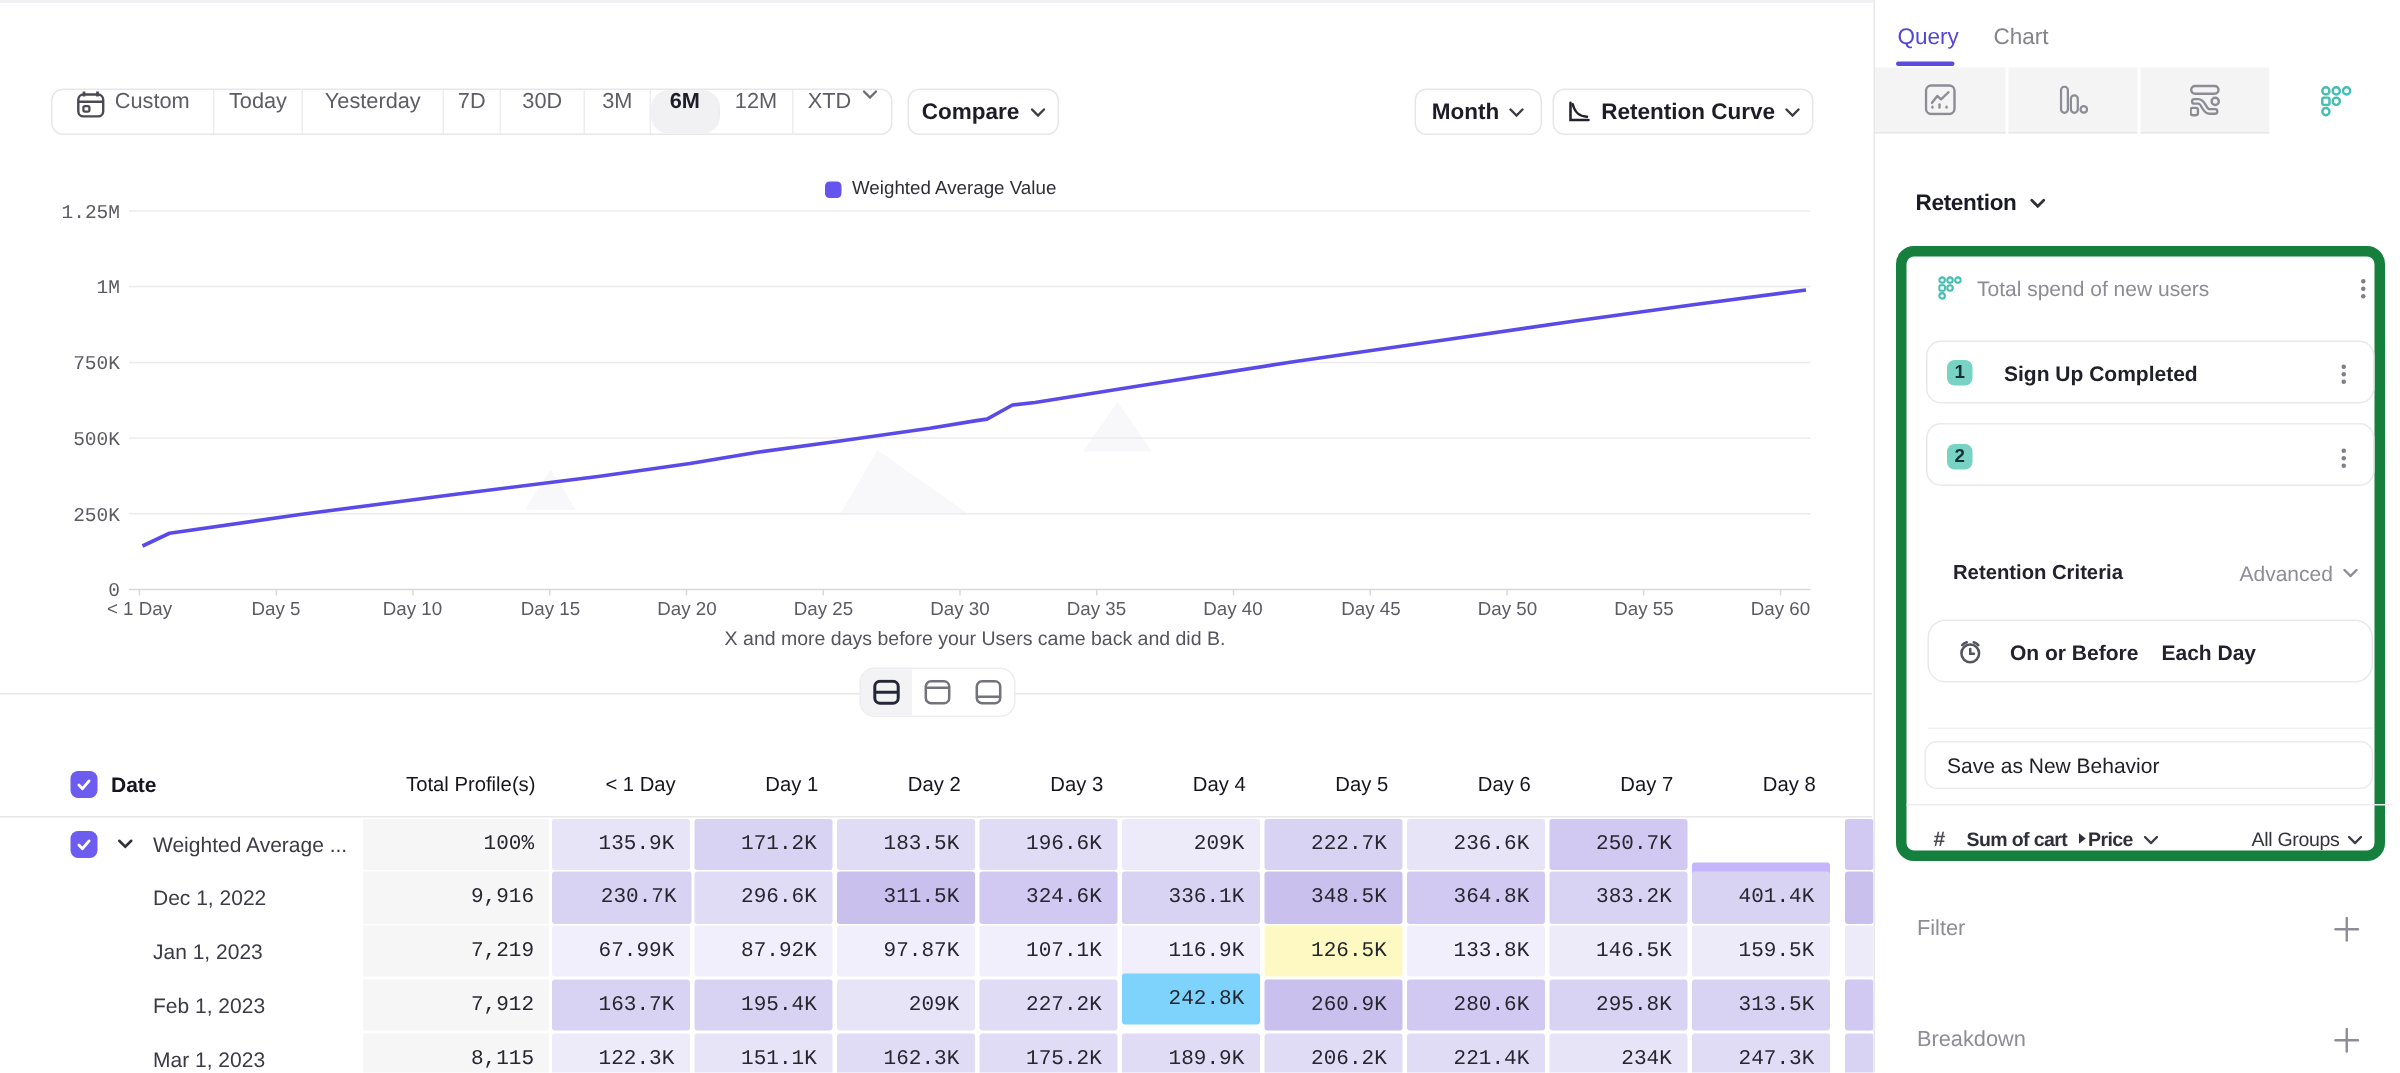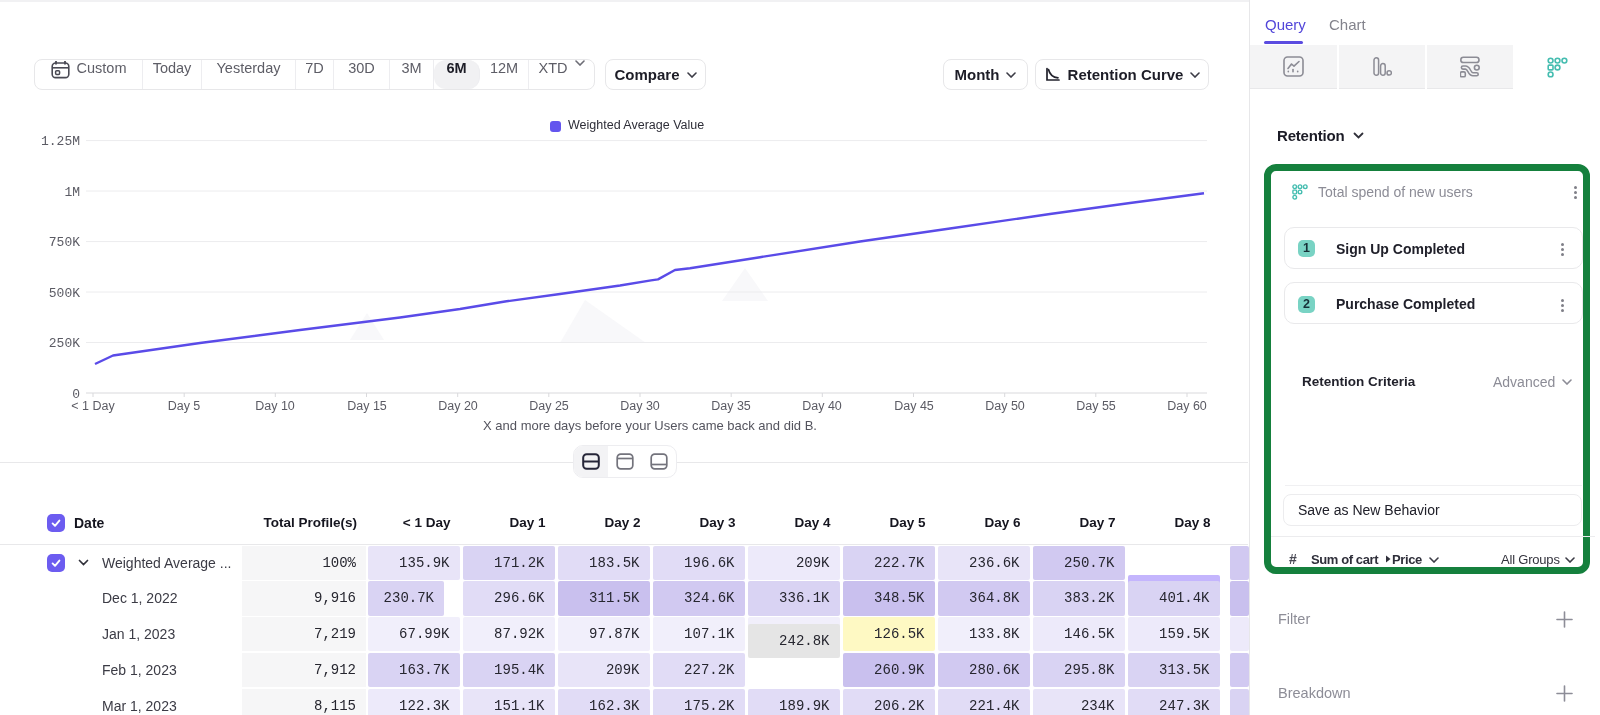--- a/index.html
+++ b/index.html
@@ -16,21 +16,21 @@
        font-size:15px;color:#1d1d27;background:#fff}
   .cell{position:absolute;height:34.3px;border-radius:2px;line-height:34.3px;
         text-align:right;padding-right:10px;font-family:"Liberation Mono",monospace;
         font-size:14px;color:#26262f}
   .gcell{position:absolute;height:34.3px;left:242px;width:124px;background:#f6f6f7;
         line-height:34.3px;text-align:right;padding-right:10px;
         font-family:"Liberation Mono",monospace;font-size:14px;color:#26262f}
   .dlab{position:absolute;left:102px;height:34.3px;line-height:34.3px;
         font-size:14px;color:#3b3b45}
   .hcol{position:absolute;top:514px;height:18px;line-height:18px;text-align:right;
-        font-weight:700;font-size:13.5px;color:#15151f}
+        font-weight:400;font-size:13.5px;color:#15151f}
   .kebab span{display:block;width:3.4px;height:3.4px;border-radius:50%;
         background:#7f7f88;margin:1.6px auto}
 </style>
 </head>
 <body>
 
 <div class="abs" style="left:0;top:0;width:1600px;height:2px;background:#f1f1f3"></div>
 
 <div class="abs" style="left:34px;top:59px;width:561px;height:31px;border:1px solid #e7e7e9;border-radius:8px;display:flex;background:#fff">
   <div class="seg" style="width:108px">
@@ -178,21 +178,21 @@
 <div class="cell" style="top:545.5px;left:558px;width:91.5px;background:#e1dcf6">183.5K</div>
 <div class="cell" style="top:545.5px;left:653px;width:91.5px;background:#e1dcf6">196.6K</div>
 <div class="cell" style="top:545.5px;left:748px;width:91.5px;background:#edeafa">209K</div>
 <div class="cell" style="top:545.5px;left:843px;width:91.5px;background:#d9d3f3">222.7K</div>
 <div class="cell" style="top:545.5px;left:938px;width:91.5px;background:#e8e4f8">236.6K</div>
 <div class="cell" style="top:545.5px;left:1033px;width:91.5px;background:#d1c9f1">250.7K</div>
 <div class="cell" style="top:575px;left:1128px;width:91.5px;background:#c4b5fd">265.3K</div>
 <div class="cell" style="top:545.5px;left:1230px;width:18.5px;background:#d1c9f1;padding:0"></div>
 <div class="dlab" style="top:581.3px">Dec 1, 2022</div>
 <div class="gcell" style="top:581.3px">9,916</div>
-<div class="cell" style="top:581.3px;left:368px;width:76px;background:#d9d3f3">230.7K</div>
+<div class="cell" style="top:581.3px;left:368px;width:93px;background:#d9d3f3">230.7K</div>
 <div class="cell" style="top:581.3px;left:463px;width:91.5px;background:#e1dcf6">296.6K</div>
 <div class="cell" style="top:581.3px;left:558px;width:91.5px;background:#c9c0ee">311.5K</div>
 <div class="cell" style="top:581.3px;left:653px;width:91.5px;background:#d1c9f1">324.6K</div>
 <div class="cell" style="top:581.3px;left:748px;width:91.5px;background:#d9d3f3">336.1K</div>
 <div class="cell" style="top:581.3px;left:843px;width:91.5px;background:#c9c0ee">348.5K</div>
 <div class="cell" style="top:581.3px;left:938px;width:91.5px;background:#d1c9f1">364.8K</div>
 <div class="cell" style="top:581.3px;left:1033px;width:91.5px;background:#d9d3f3">383.2K</div>
 <div class="cell" style="top:581.3px;left:1128px;width:91.5px;background:#d9d3f3">401.4K</div>
 <div class="cell" style="top:581.3px;left:1230px;width:18.5px;background:#c9c0ee;padding:0"></div>
 <div class="dlab" style="top:617.1px">Jan 1, 2023</div>
@@ -206,21 +206,21 @@
 <div class="cell" style="top:617.1px;left:938px;width:91.5px;background:#f1effb">133.8K</div>
 <div class="cell" style="top:617.1px;left:1033px;width:91.5px;background:#edeafa">146.5K</div>
 <div class="cell" style="top:617.1px;left:1128px;width:91.5px;background:#edeafa">159.5K</div>
 <div class="cell" style="top:617.1px;left:1230px;width:18.5px;background:#edeafa;padding:0"></div>
 <div class="dlab" style="top:652.9px">Feb 1, 2023</div>
 <div class="gcell" style="top:652.9px">7,912</div>
 <div class="cell" style="top:652.9px;left:368px;width:91.5px;background:#d9d3f3">163.7K</div>
 <div class="cell" style="top:652.9px;left:463px;width:91.5px;background:#d9d3f3">195.4K</div>
 <div class="cell" style="top:652.9px;left:558px;width:91.5px;background:#e8e4f8">209K</div>
 <div class="cell" style="top:652.9px;left:653px;width:91.5px;background:#e1dcf6">227.2K</div>
-<div class="cell" style="top:624px;left:748px;width:91.5px;background:#e5e5e5">242.8K</div>
+<div class="cell" style="top:649px;left:748px;width:91.5px;background:#7dd3fc">242.8K</div>
 <div class="cell" style="top:652.9px;left:843px;width:91.5px;background:#c9c0ee">260.9K</div>
 <div class="cell" style="top:652.9px;left:938px;width:91.5px;background:#d1c9f1">280.6K</div>
 <div class="cell" style="top:652.9px;left:1033px;width:91.5px;background:#d9d3f3">295.8K</div>
 <div class="cell" style="top:652.9px;left:1128px;width:91.5px;background:#d9d3f3">313.5K</div>
 <div class="cell" style="top:652.9px;left:1230px;width:18.5px;background:#d1c9f1;padding:0"></div>
 <div class="dlab" style="top:688.7px">Mar 1, 2023</div>
 <div class="gcell" style="top:688.7px">8,115</div>
 <div class="cell" style="top:688.7px;left:368px;width:91.5px;background:#edeafa">122.3K</div>
 <div class="cell" style="top:688.7px;left:463px;width:91.5px;background:#e8e4f8">151.1K</div>
 <div class="cell" style="top:688.7px;left:558px;width:91.5px;background:#e1dcf6">162.3K</div>
@@ -324,35 +324,44 @@
       <div class="abs" style="left:51px;top:0;height:42px;line-height:42px;font-size:14px;font-weight:700;color:#20202a">Sign Up Completed</div>
       <div class="kebab abs" style="left:276px;top:14px">
           <span></span>
           <span></span>
           <span></span>
         </div>
     </div>
 
     <div class="abs" style="left:13px;top:111.5px;width:299px;height:42px;border:1px solid #e9e9eb;border-radius:10px">
       <div class="abs" style="left:13px;top:12.5px;width:17px;height:17px;border-radius:5px;background:#79d3c4;text-align:center;line-height:17px;font-size:12.5px;font-weight:700;color:#173038">2</div>
-      <div class="abs" style="left:51px;top:0;height:42px;line-height:42px;font-size:14px;font-weight:700;color:#20202a">Purchase Completed</div>
       <div class="kebab abs" style="left:276px;top:14px">
           <span></span>
           <span></span>
           <span></span>
         </div>
     </div>
 
     <div class="abs" style="left:31px;top:203px;font-size:13.5px;font-weight:700;color:#22222c">Retention Criteria</div>
     <div class="abs" style="left:222px;top:203px;font-size:14px;color:#8c8c96;display:flex;align-items:center;gap:7px">Advanced
       <svg width="10" height="6" viewBox="0 0 10 6" fill="none" stroke="#8c8c96" stroke-width="1.6" stroke-linecap="round">
           <polyline points="1,1 5,5 9,1"></polyline>
         </svg>
     </div>
 
+    <div class="abs" style="left:14px;top:242px;width:297px;height:42.5px;border:1px solid #e9e9eb;border-radius:12px">
+      <svg class="abs" style="left:18px;top:11.5px" width="19" height="19" viewBox="0 0 18 18" fill="none" stroke="#55555f" stroke-width="1.6">
+        <circle cx="9" cy="10" r="5.6"></circle>
+        <polyline points="9,7.2 9,10.3 11.3,10.3" stroke-linecap="round"></polyline>
+        <path d="M3.9,4.8 A6.5,6.5 0 0 1 6.8,3" stroke-linecap="round"></path>
+        <path d="M14.1,4.8 A6.5,6.5 0 0 0 11.2,3" stroke-linecap="round"></path>
+      </svg>
+      <div class="abs" style="left:54px;top:0;height:42px;line-height:42px;font-size:14px;font-weight:700;color:#22222c">On or Before</div>
+      <div class="abs" style="left:155px;top:0;height:42px;line-height:42px;font-size:14px;font-weight:700;color:#22222c">Each Day</div>
+    </div>
 
     <div class="abs" style="left:14px;top:314px;width:297px;height:1px;background:#f0f0f2"></div>
 
     <div class="abs" style="left:12px;top:323px;width:299px;height:32px;border:1px solid #ececee;border-radius:8px">
       <div class="abs" style="left:14px;top:0;height:30px;line-height:30px;font-size:14px;font-weight:400;color:#20202a">Save as New Behavior</div>
     </div>
 
     <div class="abs" style="left:0;top:365px;width:324px;height:1px;background:#ececee"></div>
 
     <div class="abs" style="left:18px;top:381px;height:15px;line-height:15px;font-size:14px;font-weight:700;color:#4a4a55">#</div>

